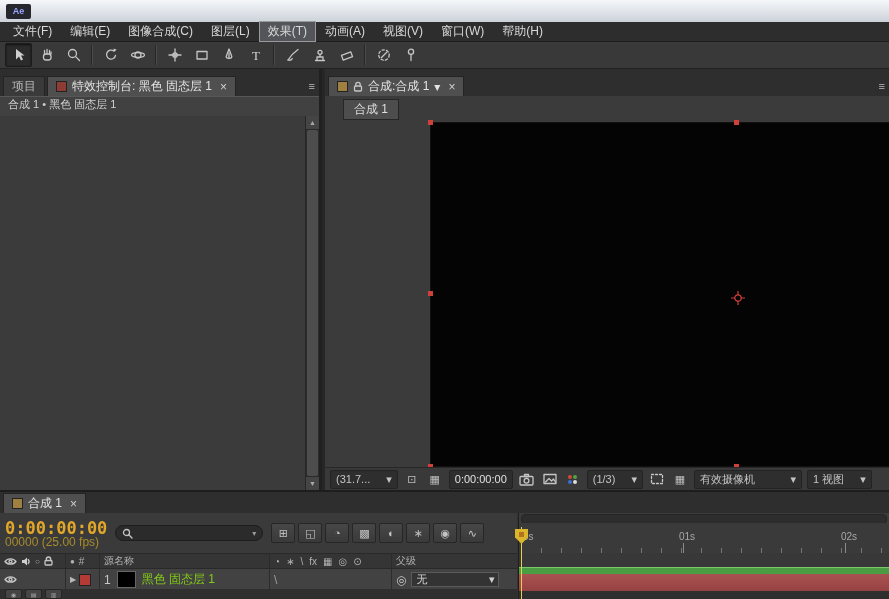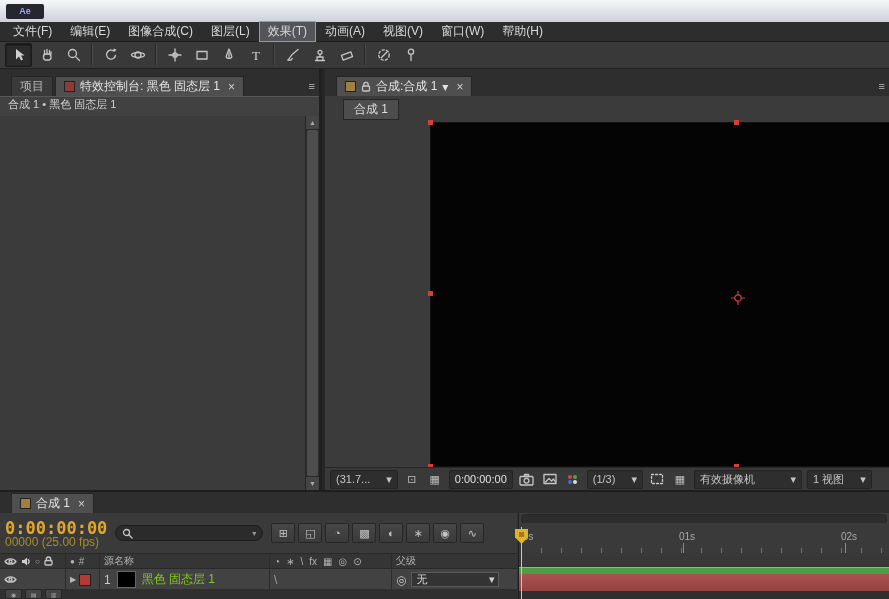--- a/index.html
+++ b/index.html
@@ -1,38 +1,38 @@
 <!DOCTYPE html>
 <html><head>
 <meta charset="utf-8">
 <style>
   html,body{margin:0;padding:0;background:#1b1b1b}
   .app{position:relative;width:889px;height:599px;background:#262626;overflow:hidden;
        font-family:"Liberation Sans","DejaVu Sans",sans-serif;font-size:12px;color:#c8c8c8;user-select:none}
   
   .titlebar{position:absolute;left:0;top:0;width:100%;height:22px;box-sizing:border-box;
     background:linear-gradient(#f5f7fa,#ccd2d9);display:flex;align-items:center;padding:0 6px;color:#111}
-  .app-icon{width:38px;height:15px;background:#26262e;color:#9aa6ff;font-weight:bold;font-size:9px;
+  .app-icon{width:25px;height:15px;background:#26262e;color:#9aa6ff;font-weight:bold;font-size:9px;
     display:flex;align-items:center;justify-content:center;border-radius:2px;margin-right:20px;flex:0 0 auto}
   .title-text{font-size:12px;color:#000;white-space:nowrap}
   
   .menubar{position:absolute;left:0;top:22px;width:100%;height:20px;background:#2d2d2d;border-bottom:1px solid #1e1e1e;
     display:flex;align-items:center;padding-left:4px;box-sizing:border-box}
   .menu-item{padding:2px 9px;color:#d8d8d8;cursor:default;white-space:nowrap}
   .menu-item.active{background:#54555a;border:1px solid #9a9a9a;padding:1px 8px}
   
   .toolbar{position:absolute;left:0;top:42px;width:100%;height:27px;background:#393939;border-bottom:1px solid #222;
     display:flex;align-items:center;padding-left:4px;box-sizing:border-box}
   .tool{width:25px;height:22px;display:flex;align-items:center;justify-content:center;border-radius:2px;margin:0 1px}
   .tool.active{background:#2b2b2b;border:1px solid #1b1b1b;box-shadow:inset 0 1px 2px #111}
   .svg-ic{stroke:#c6c6c6;fill:none;stroke-width:1.3;stroke-linecap:round;stroke-linejoin:round}
   .svg-fill{fill:#cfcfcf;stroke:none}
   .tb-sep{width:1px;height:20px;background:#262626;border-right:1px solid #4b4b4b;margin:0 4px}
   
-  .tabs-row{height:27px;background:#2e2e2e;display:flex;align-items:flex-end;padding:0 11px;box-sizing:border-box;position:relative}
+  .tabs-row{height:27px;background:#2e2e2e;display:flex;align-items:flex-end;padding:0 3px;box-sizing:border-box;position:relative}
   .tab{height:20px;display:flex;align-items:center;gap:5px;padding:0 8px;background:#3a3a3a;color:#b5b5b5;
        margin-right:2px;border:1px solid #242424;border-bottom:none;box-sizing:border-box;white-space:nowrap}
   .tab.active{background:#4f4f4f;color:#e4e4e4}
   .tab-close{color:#cfcfcf;font-size:12px;margin-left:3px}
   .panel-menu{position:absolute;right:4px;bottom:4px;color:#bdbdbd;font-size:11px}
   .mini-sq{width:9px;height:9px;display:inline-block}
   
   .left-panel{position:absolute;left:0;top:69px;width:322px;height:421px;background:#333;border-right:3px solid #202020;box-sizing:border-box}
   .breadcrumb-row{height:19px;background:#414141;border-top:1px solid #575757;border-bottom:1px solid #242424;
     display:flex;align-items:flex-start;padding:0 8px;color:#d0d0d0;font-size:11px}

